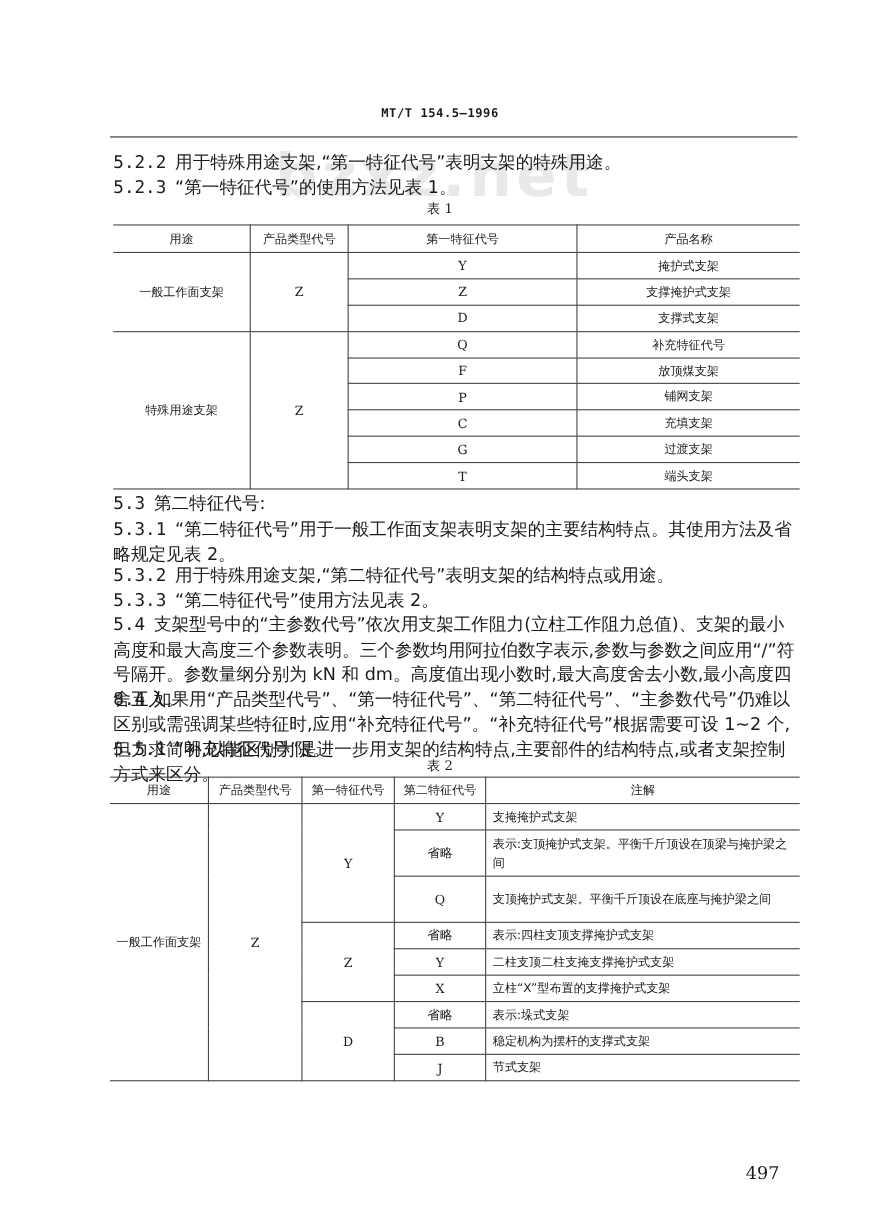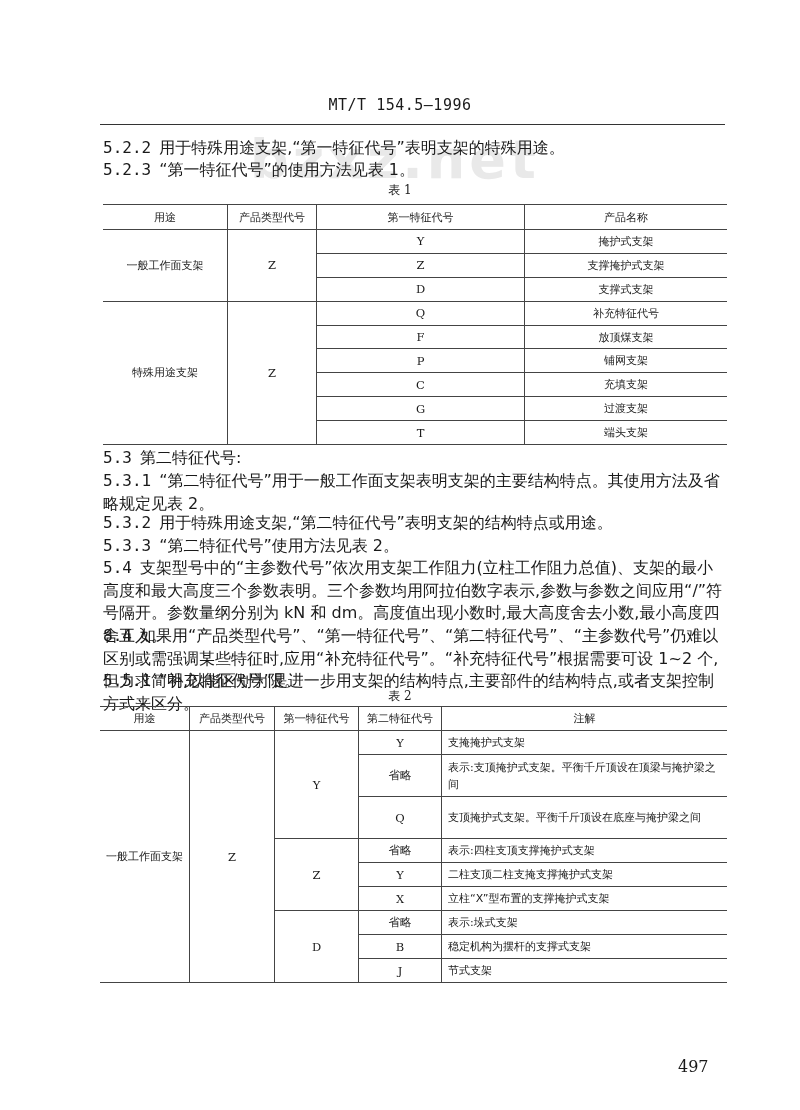--- a/index.html
+++ b/index.html
@@ -9,21 +9,21 @@
     color: #1a1a1a;
   }
   .watermark {
     position: absolute; left: 250px; top: 128px;
     font-family: "DejaVu Sans", "Liberation Sans", sans-serif;
     font-weight: bold; font-size: 54px; color: #e9e9e9;
     letter-spacing: 4px; z-index: 0; user-select: none;
   }
   .header {
     position: absolute; left: 0; top: 96px; width: 800px; text-align: center;
-    font-size: 15px; font-weight: normal; letter-spacing: 0.5px;
+    font-size: 11px; font-weight: bold; letter-spacing: 0.5px;
     font-family: "DejaVu Sans Mono", "Liberation Mono", monospace;
     z-index: 1;
   }
   .header-rule {
     position: absolute; left: 100px; top: 124px; width: 625px; height: 0;
     border-top: 1.5px solid #333;
   }
   .para {
     position: absolute; left: 103px; width: 625px;
     font-size: 16px; line-height: 22.5px; z-index: 1;

